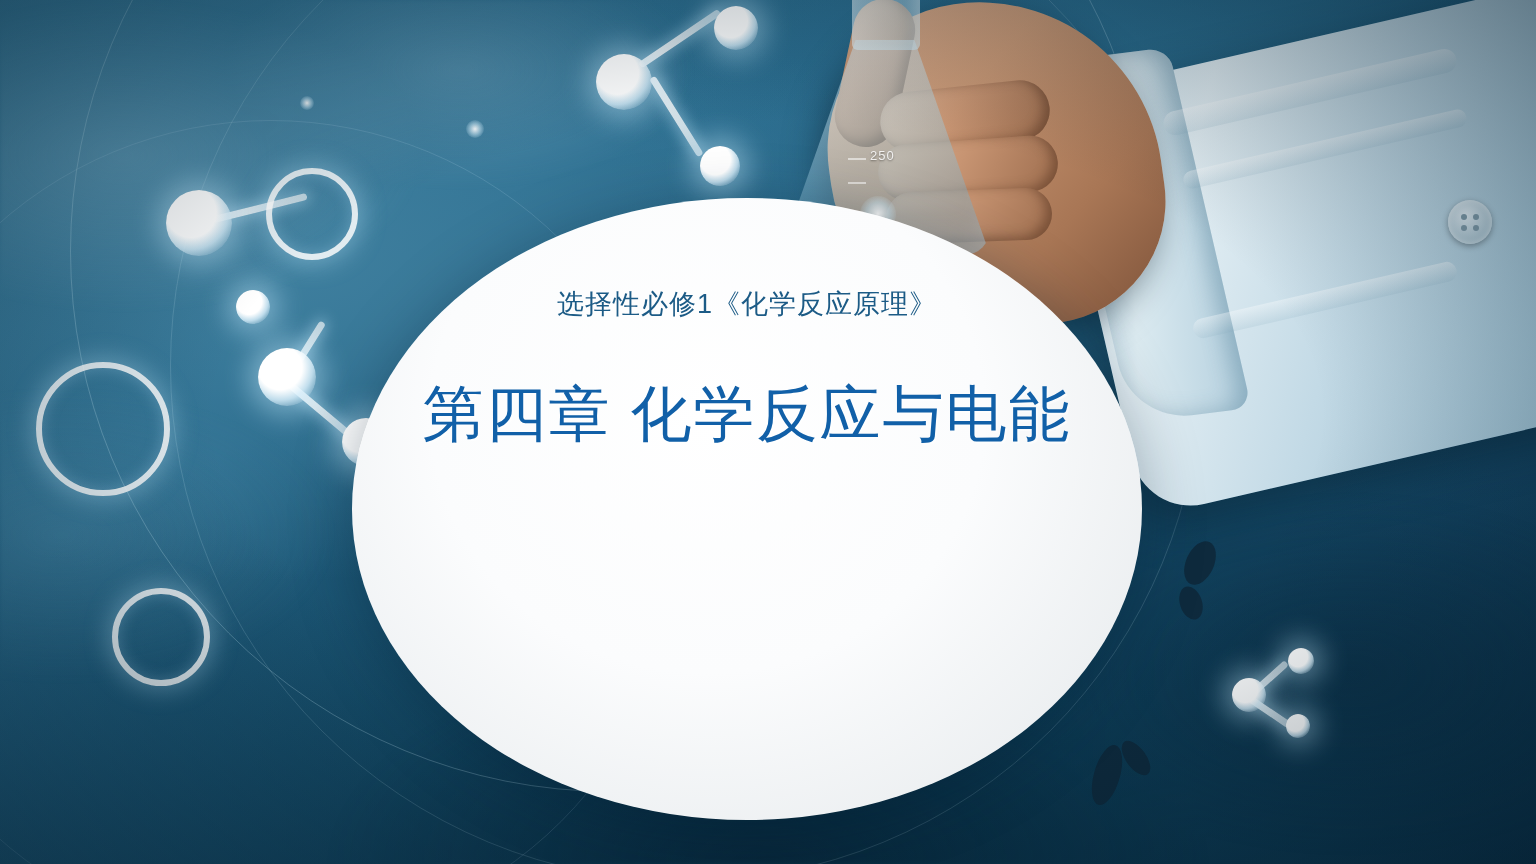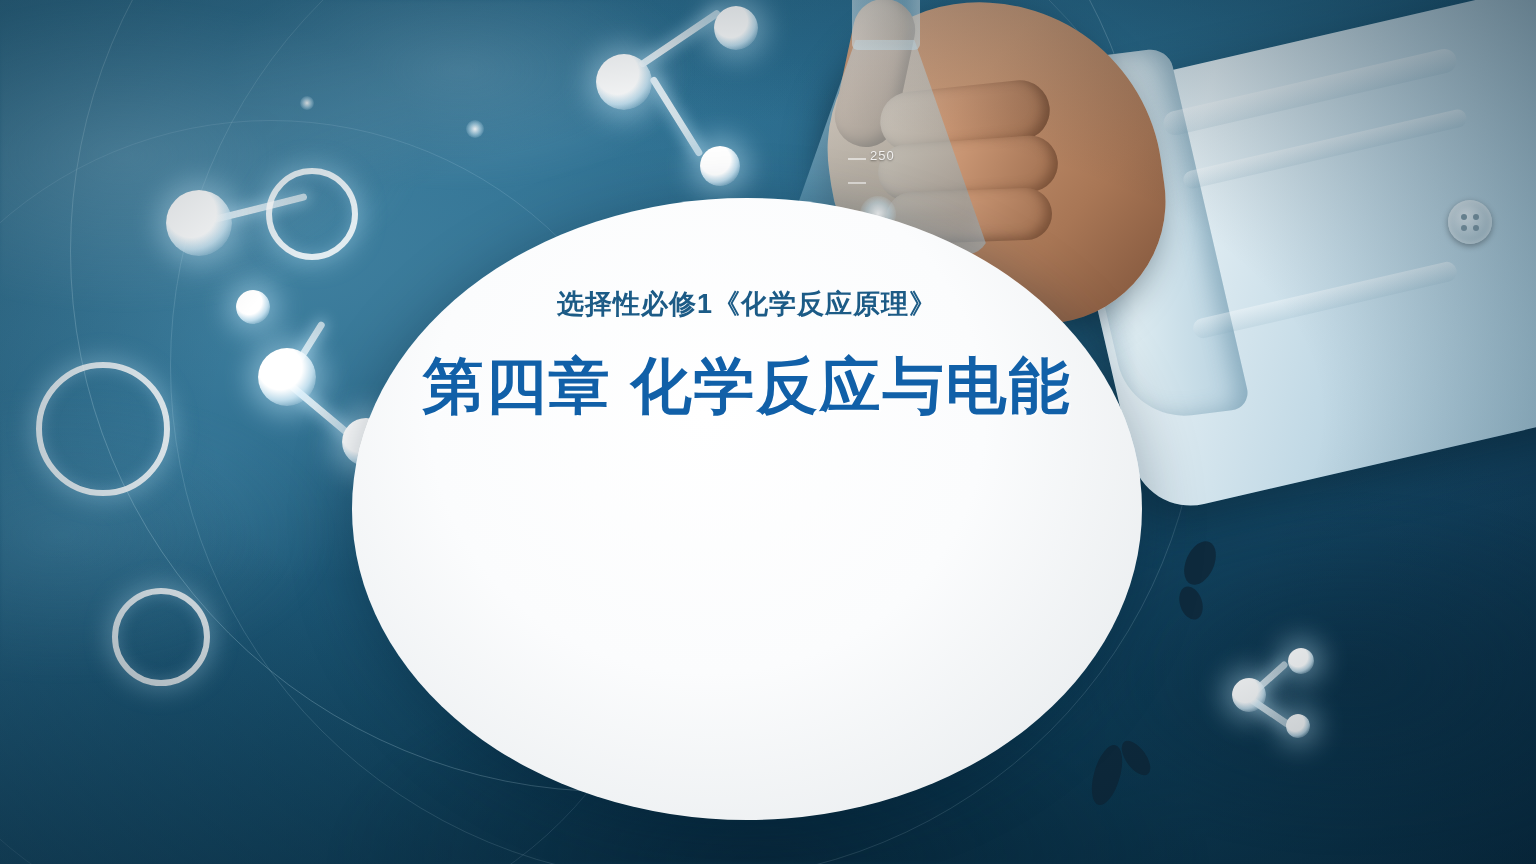--- a/index.html
+++ b/index.html
@@ -218,29 +218,29 @@
     height: 622px;
     display: flex;
     flex-direction: column;
     align-items: center;
     justify-content: flex-start;
     padding-top: 88px;
     box-sizing: border-box;
   }
   .subtitle {
     font-size: 27px;
-    font-weight: bold;
+    font-weight: normal;
     color: #1c5b86;
     letter-spacing: 1px;
     white-space: nowrap;
   }
   .maintitle {
-    margin-top: 24px;
+    margin-top: 52px;
     font-size: 61px;
-    font-weight: bold;
+    font-weight: normal;
     color: #1160a8;
     letter-spacing: 2px;
     white-space: nowrap;
     text-shadow: 2px 2px 0 rgba(255,255,255,0.55);
   }
   .bigtitle {
     margin-top: 38px;
     font-size: 78px;
     font-weight: bold;
     color: #0f63b4;

